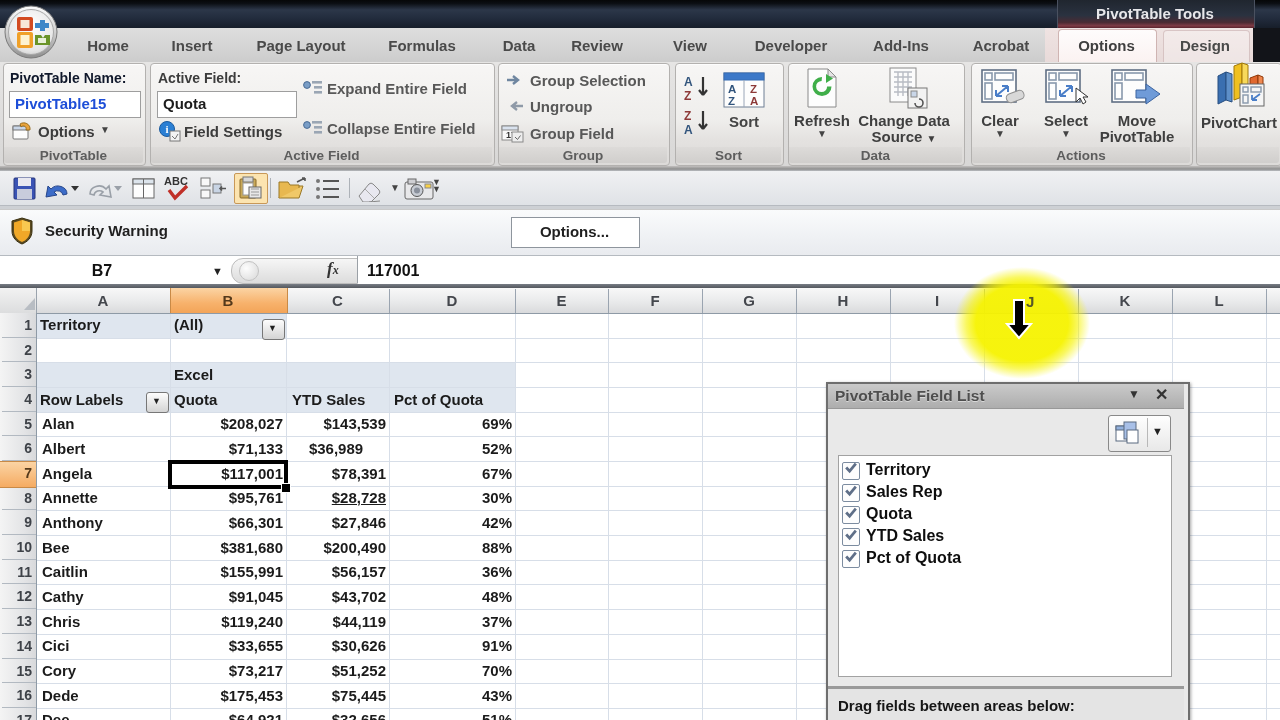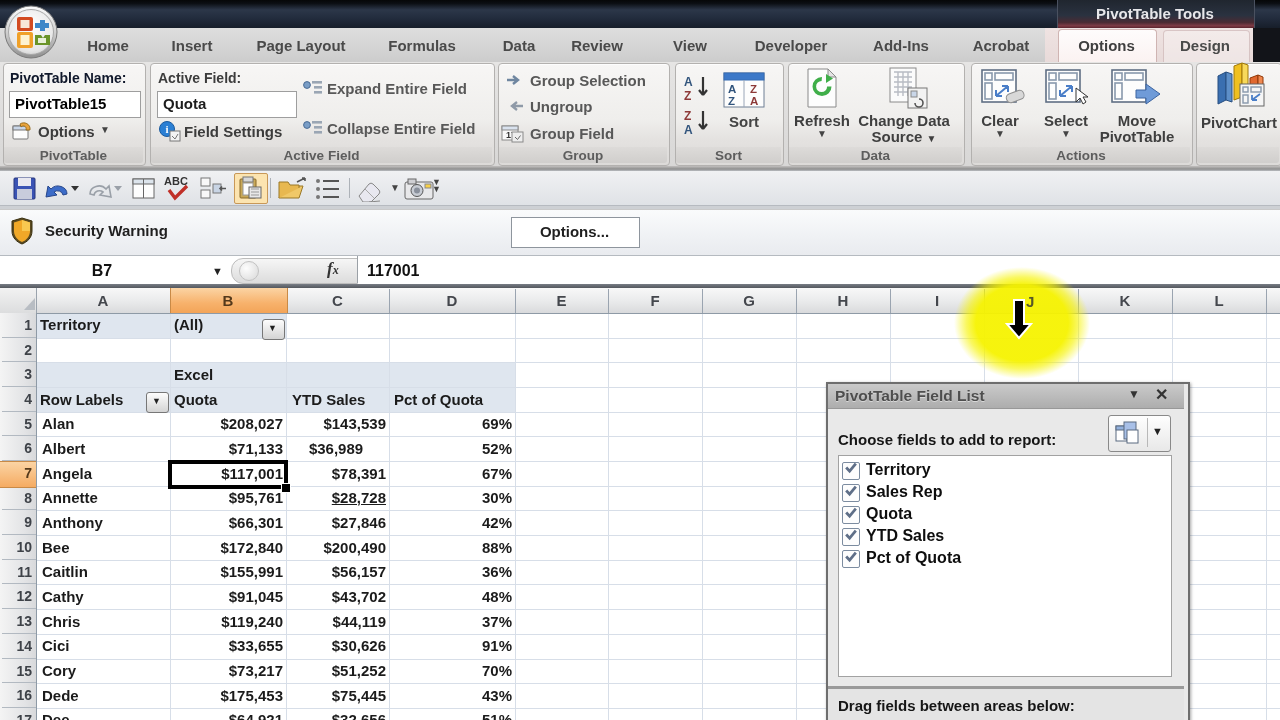--- a/index.html
+++ b/index.html
@@ -93,21 +93,21 @@
 <div class="ab" style="left:972px;top:147px;width:218px;height:16px;
  background:linear-gradient(#dddbd9,#d0cecc);border-radius:0 0 3px 3px;"></div>
 <div class="tx" style="left:971px;top:148px;width:220px;text-align:center;font-size:13.5px;font-weight:600;color:#5d5d5d;">Actions</div>
 <div class="ab" style="left:1196px;top:63px;width:84px;height:101px;
  background:linear-gradient(#f7f6f5 0%,#efeeec 55%,#e4e2e0 75%,#dcdad8 100%);
  border:1px solid #b3b1af;border-radius:4px;box-shadow:inset 0 1px 0 #fdfdfd;"></div>
 <div class="ab" style="left:1197px;top:147px;width:82px;height:16px;
  background:linear-gradient(#dddbd9,#d0cecc);border-radius:0 0 3px 3px;"></div>
 <div class="tx" style="left:10px;top:70px;font-size:14px;font-weight:600;color:#0f172a;">PivotTable Name:</div>
 <div class="ab" style="left:9px;top:91px;width:130px;height:25px;background:#fff;border:1px solid #9e9e9e;"></div>
-<div class="tx" style="left:15px;top:95px;font-size:15px;font-weight:600;color:#000000;">PivotTable15</div>
+<div class="tx" style="left:15px;top:95px;font-size:15px;font-weight:600;color:#1d4ed8;">PivotTable15</div>
 <svg class="ab" style="left:12px;top:122px;" width="22" height="20" viewBox="0 0 22 20">
  <rect x="1" y="4" width="15" height="13" fill="#fdfdfd" stroke="#777" rx="1"></rect>
  <rect x="1" y="4" width="15" height="4" fill="#c9d6e8" stroke="#777"></rect>
  <path d="M8 2 C12 -1 19 2 18 8 L14 8 C15 4 11 3 9 5 Z" fill="#e8a33d" stroke="#8a6010" stroke-width="0.8"></path>
 </svg>
 <div class="tx" style="left:38px;top:123px;font-size:15px;font-weight:600;color:#3c3c3c;">Options</div>
 <div class="tx" style="left:100px;top:124px;font-size:10px;color:#444;">▼</div>
 <div class="tx" style="left:158px;top:70px;font-size:14px;font-weight:600;color:#3c3c3c;">Active Field:</div>
 <div class="ab" style="left:157px;top:91px;width:138px;height:25px;background:#fff;border:1px solid #9e9e9e;"></div>
 <div class="tx" style="left:163px;top:95px;font-size:15px;font-weight:600;color:#1c1c1c;">Quota</div>
@@ -430,21 +430,21 @@
 <div class="tx" style="left:389px;top:465px;width:123px;padding-right:3px;text-align:right;font-size:15px;font-weight:600;color:#1b1b1b;">67%</div>
 <div class="tx" style="left:36px;top:489px;width:128px;padding-left:6px;text-align:left;font-size:15px;font-weight:600;color:#1b1b1b;">Annette</div>
 <div class="tx" style="left:170px;top:489px;width:113px;padding-right:3px;text-align:right;font-size:15px;font-weight:600;color:#1b1b1b;">$95,761</div>
 <div class="tx" style="left:286px;top:489px;width:100px;padding-right:3px;text-align:right;font-size:15px;font-weight:600;color:#1b1b1b;text-decoration:underline;">$28,728</div>
 <div class="tx" style="left:389px;top:489px;width:123px;padding-right:3px;text-align:right;font-size:15px;font-weight:600;color:#1b1b1b;">30%</div>
 <div class="tx" style="left:36px;top:514px;width:128px;padding-left:6px;text-align:left;font-size:15px;font-weight:600;color:#1b1b1b;">Anthony</div>
 <div class="tx" style="left:170px;top:514px;width:113px;padding-right:3px;text-align:right;font-size:15px;font-weight:600;color:#1b1b1b;">$66,301</div>
 <div class="tx" style="left:286px;top:514px;width:100px;padding-right:3px;text-align:right;font-size:15px;font-weight:600;color:#1b1b1b;">$27,846</div>
 <div class="tx" style="left:389px;top:514px;width:123px;padding-right:3px;text-align:right;font-size:15px;font-weight:600;color:#1b1b1b;">42%</div>
 <div class="tx" style="left:36px;top:539px;width:128px;padding-left:6px;text-align:left;font-size:15px;font-weight:600;color:#1b1b1b;">Bee</div>
-<div class="tx" style="left:170px;top:539px;width:113px;padding-right:3px;text-align:right;font-size:15px;font-weight:600;color:#1b1b1b;">$172,840</div>
+<div class="tx" style="left:170px;top:539px;width:113px;padding-right:3px;text-align:right;font-size:15px;font-weight:600;color:#1b1b1b;">$381,680</div>
 <div class="tx" style="left:286px;top:539px;width:100px;padding-right:3px;text-align:right;font-size:15px;font-weight:600;color:#1b1b1b;">$200,490</div>
 <div class="tx" style="left:389px;top:539px;width:123px;padding-right:3px;text-align:right;font-size:15px;font-weight:600;color:#1b1b1b;">88%</div>
 <div class="tx" style="left:36px;top:563px;width:128px;padding-left:6px;text-align:left;font-size:15px;font-weight:600;color:#1b1b1b;">Caitlin</div>
 <div class="tx" style="left:170px;top:563px;width:113px;padding-right:3px;text-align:right;font-size:15px;font-weight:600;color:#1b1b1b;">$155,991</div>
 <div class="tx" style="left:286px;top:563px;width:100px;padding-right:3px;text-align:right;font-size:15px;font-weight:600;color:#1b1b1b;">$56,157</div>
 <div class="tx" style="left:389px;top:563px;width:123px;padding-right:3px;text-align:right;font-size:15px;font-weight:600;color:#1b1b1b;">36%</div>
 <div class="tx" style="left:36px;top:588px;width:128px;padding-left:6px;text-align:left;font-size:15px;font-weight:600;color:#1b1b1b;">Cathy</div>
 <div class="tx" style="left:170px;top:588px;width:113px;padding-right:3px;text-align:right;font-size:15px;font-weight:600;color:#1b1b1b;">$91,045</div>
 <div class="tx" style="left:286px;top:588px;width:100px;padding-right:3px;text-align:right;font-size:15px;font-weight:600;color:#1b1b1b;">$43,702</div>
 <div class="tx" style="left:389px;top:588px;width:123px;padding-right:3px;text-align:right;font-size:15px;font-weight:600;color:#1b1b1b;">48%</div>
@@ -478,21 +478,20 @@
  background:radial-gradient(ellipse closest-side, rgba(246,243,0,0.95) 0%, rgba(246,243,0,0.95) 68%, rgba(246,243,0,0.62) 82%, rgba(246,243,0,0) 100%);"></div>
 <div class="tx" style="left:1026px;top:293px;font-size:15px;font-weight:700;color:rgba(60,62,48,0.85);">J</div>
 <svg class="ab" style="left:1002px;top:296px;" width="34" height="46" viewBox="0 0 34 46">
  <path d="M17 42 L5 28 L12 28 L12 4 L22 4 L22 28 L29 28 Z" fill="#000" stroke="#fff" stroke-width="2"></path>
 </svg>
 <div class="ab" style="left:826px;top:382px;width:360px;height:338px;background:#e9e9e9;border:2px solid #6e6e6e;box-shadow:1px 1px 3px rgba(0,0,0,0.35);"></div>
 <div class="ab" style="left:828px;top:384px;width:356px;height:24px;background:linear-gradient(#cacaca,#adadad);border-bottom:1px solid #989898;"></div>
 <div class="tx" style="left:835px;top:387px;font-size:15.5px;font-weight:700;color:#4e4e4e;text-shadow:0 1px 0 #d8d8d8;">PivotTable Field List</div>
 <div class="tx" style="left:1128px;top:387px;font-size:12px;color:#333;">▼</div>
 <div class="tx" style="left:1155px;top:385px;font-size:16px;font-weight:700;color:#333;">✕</div>
-<div class="tx" style="left:838px;top:431px;font-size:15px;font-weight:600;color:#161616;">Choose fields to add to report:</div>
 <div class="ab" style="left:1108px;top:415px;width:61px;height:35px;background:linear-gradient(#fefefe,#e8e8e8);border:1px solid #898989;border-radius:3px;"></div>
 <svg class="ab" style="left:1114px;top:420px;" width="26" height="25" viewBox="0 0 26 25">
  <rect x="2" y="6" width="11" height="15" fill="#fff" stroke="#5a6a80"></rect>
  <rect x="2" y="6" width="11" height="4" fill="#93b1dd" stroke="#5a6a80"></rect>
  <rect x="10" y="2" width="12" height="17" fill="#a8c0e8" stroke="#5a6a80"></rect>
  <rect x="13" y="10" width="11" height="13" fill="#fff" stroke="#5a6a80"></rect>
 </svg>
 <div class="ab" style="left:1147px;top:418px;width:1px;height:29px;background:#b8b8b8;"></div>
 <div class="tx" style="left:1152px;top:425px;font-size:11px;color:#222;">▼</div>
 <div class="ab" style="left:838px;top:455px;width:332px;height:220px;background:#fff;border:1px solid #a2a2a2;"></div>

